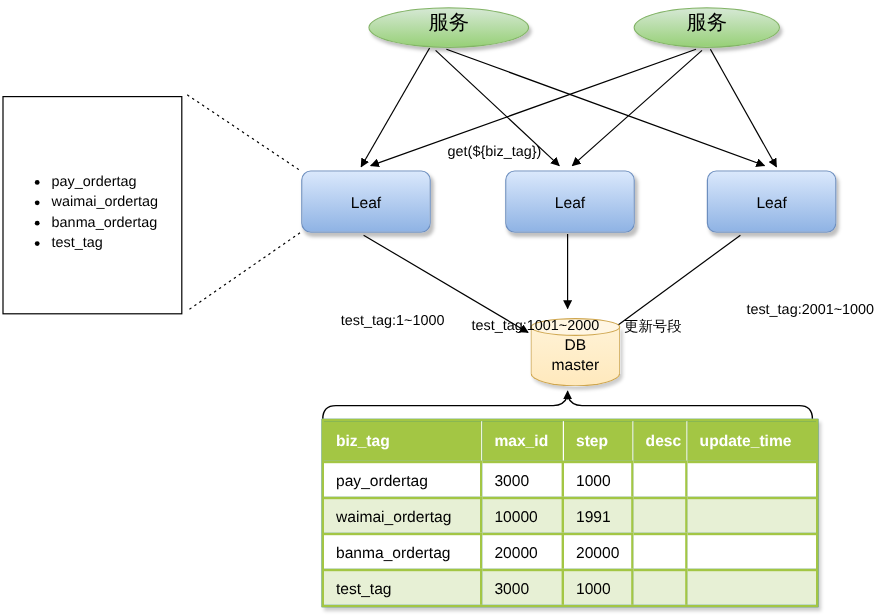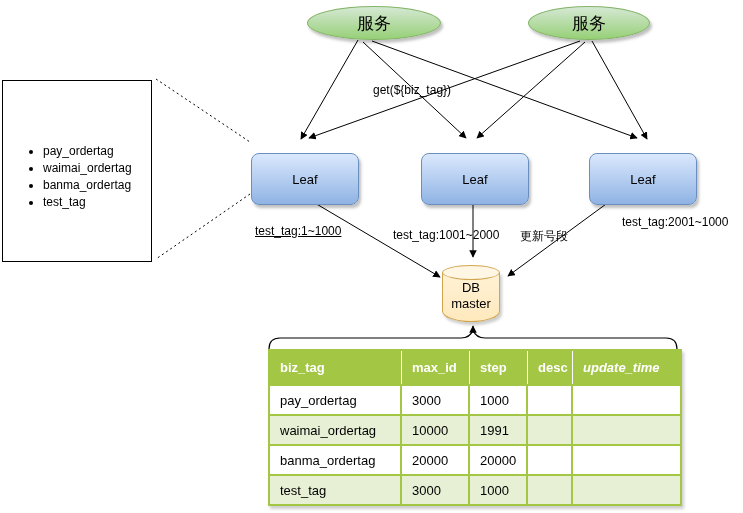--- a/index.html
+++ b/index.html
@@ -8,66 +8,66 @@
     font-family:"Liberation Sans", sans-serif; color:#000;
   }
   svg.connectors { position:absolute; inset:0; z-index:1; }
   .shape { position:absolute; z-index:2; box-sizing:border-box; }
 
   
   .service {
     width:134px; height:34px; border-radius:50%;
     background:linear-gradient(180deg,#d5e8d4 0%,#97d077 100%);
     border:1px solid #82b366;
-    display:flex; align-items:center; justify-content:center;
+    display:flex; justify-content:center;
     font-size:17px; box-shadow:2px 3px 3px rgba(0,0,0,0.25);
   }
   
   .leaf {
     width:108px; height:52px; border-radius:8px;
     background:linear-gradient(180deg,#dae8fc 0%,#8fb3e4 100%);
     border:1px solid #6c8ebf;
     display:flex; align-items:center; justify-content:center;
-    font-size:13px; box-shadow:2px 3px 3px rgba(0,0,0,0.25);margin-top:11px;
+    font-size:13px; box-shadow:2px 3px 3px rgba(0,0,0,0.25);
   }
   
-  .cylinder { width:58px; height:57px; }
+  .cylinder { width:75px; height:57px; }
   .cyl-body {
     position:absolute; left:0; right:0; top:7px; bottom:0;
     background:linear-gradient(180deg,#fff2d5 0%,#ffe9bd 100%);
     border:1px solid #cfa64f; border-top:none;
     border-radius:0 0 50% 50% / 0 0 11px 11px;
     box-shadow:2px 3px 3px rgba(0,0,0,0.2);
   }
   .cyl-top {
     position:absolute; left:0; right:0; top:0; height:15px;
     background:#fff6e3; border:1px solid #cfa64f; border-radius:50%;
     box-sizing:border-box;
   }
   .cyl-label {
     position:absolute; left:0; right:0; top:15px; text-align:center;
     font-size:13px; line-height:16px; z-index:3;
   }
   
   .tagbox { left:2px; top:80px; width:150px; height:182px; background:#fff; border:1px solid #000; }
   .tagbox ul { margin:62px 0 0 0; padding:0 0 0 40px; font-size:12px; line-height:17px; list-style:disc; }
   
-  .elabel { position:absolute; z-index:2; font-size:12px; white-space:nowrap; }
+  .elabel { position:absolute; z-index:2; font-size:12px; white-space:nowrap;margin-top:36px; }
   
   .dbtable {
     left:268px; top:349px; width:414px;
     border:2px solid #a3c644; background:#0369a1;
     box-shadow:2px 3px 3px rgba(0,0,0,0.2);
   }
   table { border-collapse:separate; border-spacing:0; table-layout:fixed; width:100%; font-size:13px; }
   th {
     background:#a3c644; color:#fff; text-align:left; font-weight:bold;
     height:33px; padding:0 0 0 10px; border-right:1px solid #fff; box-sizing:border-box;
   }
-  th:last-child { border-right:none;font-style:italic; }
+  th:last-child { border-right:none; }
   td {
     height:30px; padding:0 0 0 10px; border-top:2px solid #a3c644;
     border-right:2px solid #a3c644; box-sizing:border-box;
   }
   td:last-child { border-right:none; }
   tbody tr:nth-child(odd) td { background:#ffffff; }
   tbody tr:nth-child(even) td { background:#e7f0d5; }
 </style>
 </head>
 <body>
@@ -128,21 +128,21 @@
   <div class="shape tagbox">
     <ul>
       <li>pay_ordertag</li>
       <li>waimai_ordertag</li>
       <li>banma_ordertag</li>
       <li>test_tag</li>
     </ul>
   </div>
 
   <div class="elabel" style="left:373px; top:83px;">get(${biz_tag})</div>
-  <div class="elabel" style="left:255px; top:224px;text-decoration:underline;">test_tag:1~1000</div>
+  <div class="elabel" style="left:284px; top:224px;">test_tag:1~1000</div>
   <div class="elabel" style="left:393px; top:228px;">test_tag:1001~2000</div>
   <div class="elabel" style="left:520px; top:228px;">更新号段</div>
   <div class="elabel" style="left:622px; top:215px;">test_tag:2001~1000</div>
 
   <div class="shape dbtable">
     <table>
       <colgroup>
         <col style="width:132px">
           <col style="width:68px">
           <col style="width:58px">

